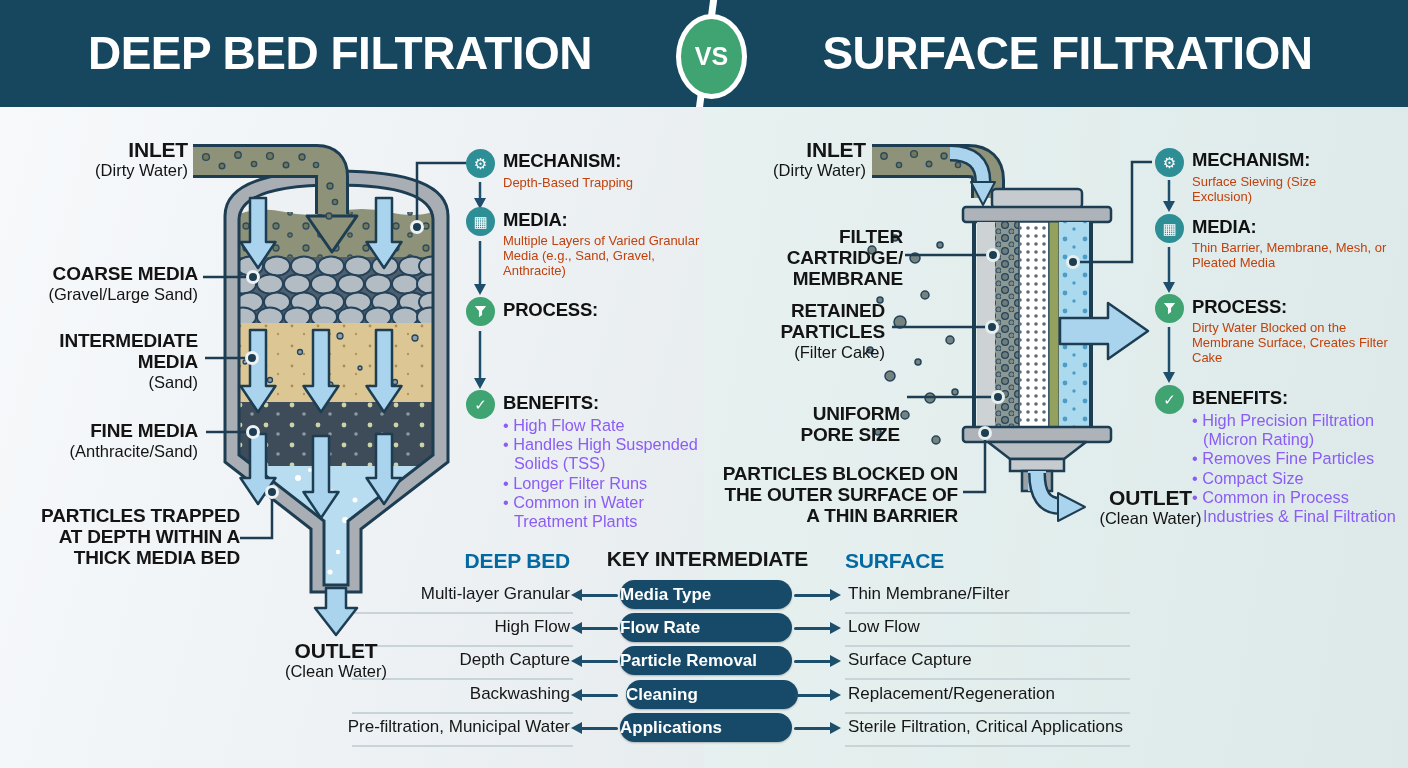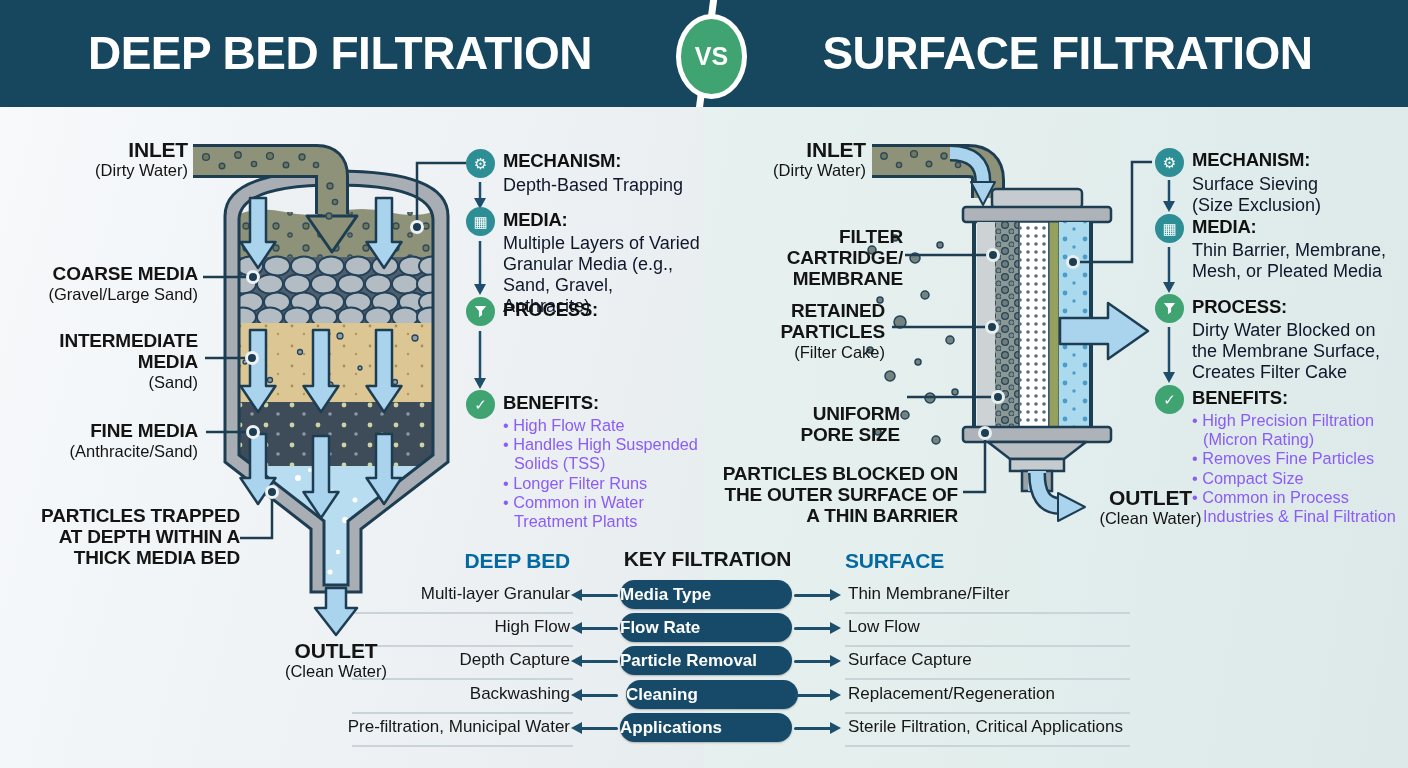--- a/index.html
+++ b/index.html
@@ -18,21 +18,21 @@
   
   .lbl{z-index:6;color:#141414;}
   .lblr{text-align:right;}
   .t1{font-size:21px;font-weight:bold;line-height:1.06;letter-spacing:-0.2px;}
   .t2{font-size:19px;font-weight:bold;line-height:1.1;letter-spacing:-0.2px;}
   .sub{font-size:16.5px;font-weight:normal;line-height:1.12;}
   
   .icn{z-index:6;width:29px;height:29px;border-radius:50%;display:flex;align-items:center;justify-content:center;color:#fff;font-size:15px;line-height:1;}
   .teal{background:#2e8e96;} .grn{background:#3fa372;}
   .st{z-index:6;font-size:18.5px;font-weight:bold;color:#111;letter-spacing:-0.2px;}
-  .sb{z-index:6;font-size:18px;color:#0f172a;line-height:1.16;}
+  .sb{z-index:6;font-size:13px;color:#c2410c;line-height:1.16;}
   ul.blt{z-index:6;list-style:none;margin:0;padding:0;font-size:16.3px;line-height:1.18;color:#8b5cf6;}
   ul.blt li{padding-left:11px;text-indent:-11px;}
   ul.blt li::before{content:"• ";}
   
   .hdrB{z-index:6;font-size:21px;font-weight:bold;letter-spacing:-0.2px;}
   .blue{color:#0369a1;} .dark{color:#161616;}
   .rowtxt{z-index:6;font-size:17px;color:#161616;line-height:1.08;}
   .pill{z-index:6;width:172px;height:29px;background:#174a68;border-radius:15px;color:#fff;font-weight:bold;
         font-size:17px;text-align:left;line-height:29px;box-shadow:0 1px 2px rgba(0,0,0,.25);}
   .u{z-index:4;height:2px;background:#c9d4d9;}
@@ -385,21 +385,21 @@
   <div class="abs icn grn" style="left:1155px;top:385px;">✓</div>
   <div class="abs st" style="left:1192px;top:387px;">BENEFITS:</div>
   <ul class="abs blt" style="left:1192px;top:411px;width:218px;">
     <li>High Precision Filtration (Micron Rating)</li>
     <li>Removes Fine Particles</li>
     <li>Compact Size</li>
     <li>Common in Process Industries &amp; Final Filtration</li>
   </ul>
 
   <div class="abs hdrB blue" style="left:340px;top:549px;width:230px;text-align:right;">DEEP BED</div>
-  <div class="abs hdrB dark" style="left:595px;top:547px;width:225px;text-align:center;">KEY FILTRATION</div>
+  <div class="abs hdrB dark" style="left:595px;top:547px;width:225px;text-align:center;">KEY INTERMEDIATE</div>
   <div class="abs hdrB blue" style="left:845px;top:549px;">SURFACE</div>
 
   <div class="abs rowtxt" style="left:290px;top:585px;width:280px;text-align:right;">Multi-layer Granular</div>
   <div class="abs ha" style="left:580px;top:594px;width:38px;"></div>
   <div class="abs hh-l" style="left:571px;top:589px;"></div>
   <div class="abs pill" style="left:620px;top:580px;">Media Type</div>
   <div class="abs ha" style="left:794px;top:594px;width:38px;"></div>
   <div class="abs hh-r" style="left:830px;top:589px;"></div>
   <div class="abs rowtxt" style="left:848px;top:585px;width:300px;">Thin Membrane/Filter</div>
   <div class="abs u" style="left:352px;top:612px;width:221px;"></div>

